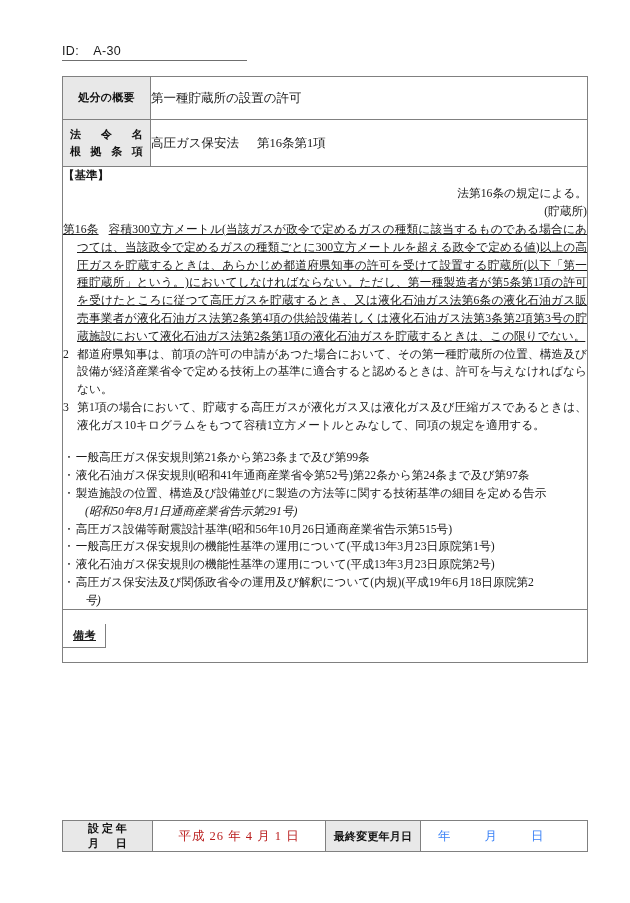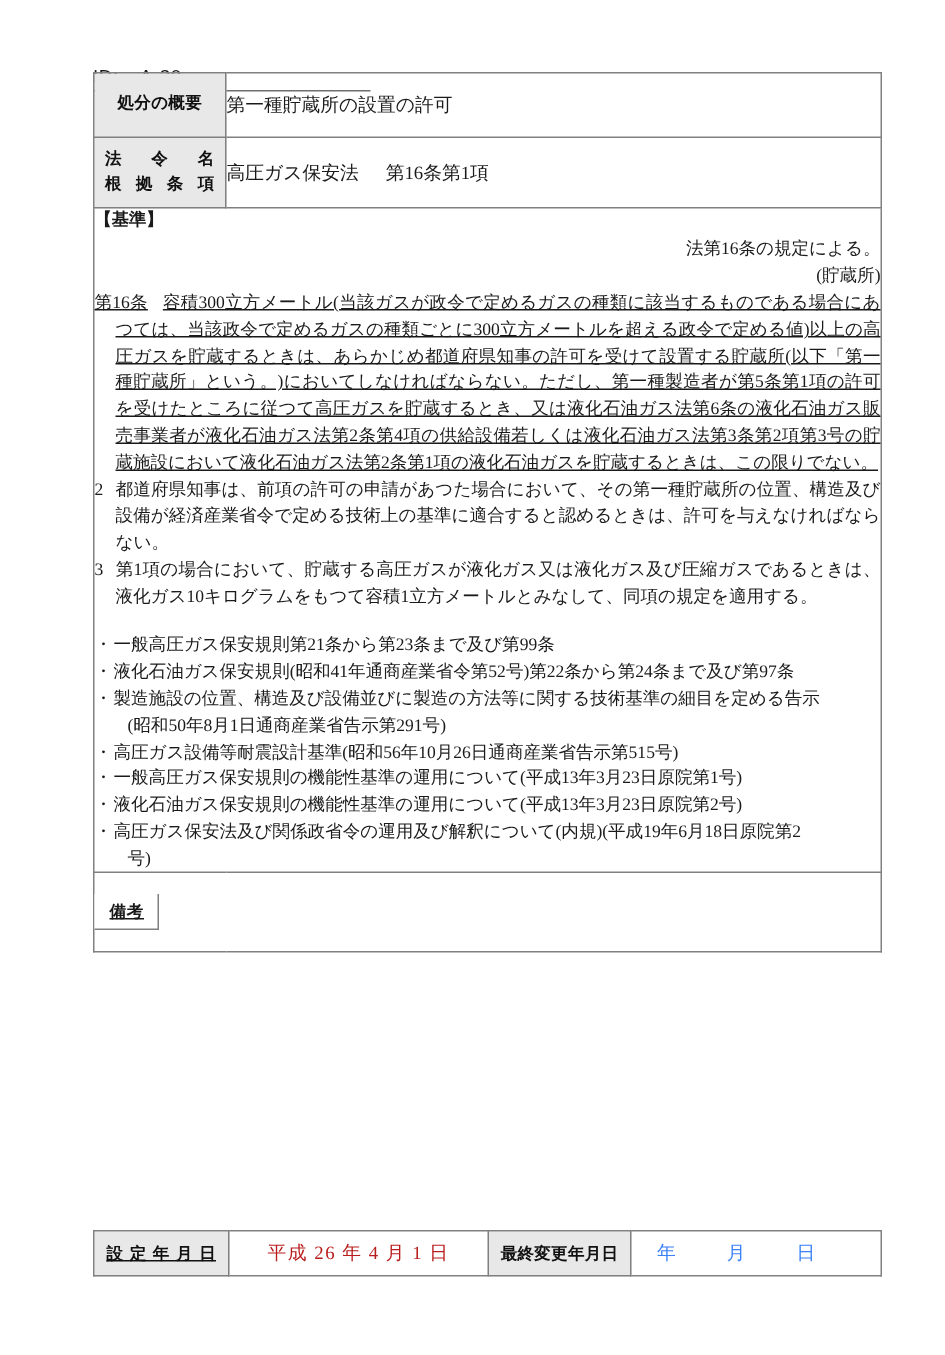--- a/index.html
+++ b/index.html
@@ -38,21 +38,21 @@
     font-weight: 400;
   }
   .id-value {
     font-weight: 500;
     margin-left: 14px;
   }
   
   .doc-table {
     position: absolute;
     left: 62px;
-    top: 48px;
+    top: 76px;
     width: 526px;
     border-collapse: collapse;
     table-layout: fixed;
   }
   .doc-table td {
     border: 1px solid #808080;
     vertical-align: middle;
     padding: 0;
   }
   .label-cell {
@@ -145,20 +145,21 @@
     text-indent: -11px;
     text-align: left;
     line-height: 1.52;
   }
   .bullet-list li .bul {
     margin-right: 1px;
   }
   .bullet-cont {
     padding-left: 11px;
     text-indent: 0;
+    font-style: italic;
   }
   
   .row-kikan td { height: 30px; }
   .kikan-value {
     padding-left: 22px;
     font-size: 12.5px;
   }
   .bikou-cell {
     padding: 0;
     height: 52px;
@@ -198,22 +199,21 @@
     text-align: center;
     color: #111;
     letter-spacing: 0.2px;
   }
   .foot-label-wide { width: 90px; }
   .foot-label-last { width: 95px; }
   .foot-spread {
     display: block;
     text-align: justify;
     text-align-last: justify;
-    padding: 0 8px;
-    text-decoration: underline;
+    padding: 0 25px;
   }
   .foot-value {
     text-align: center;
     font-size: 12.5px;
     color: #b91c1c;
   }
   .foot-date-nums {
     letter-spacing: 1px;
   }
   .foot-blank {

